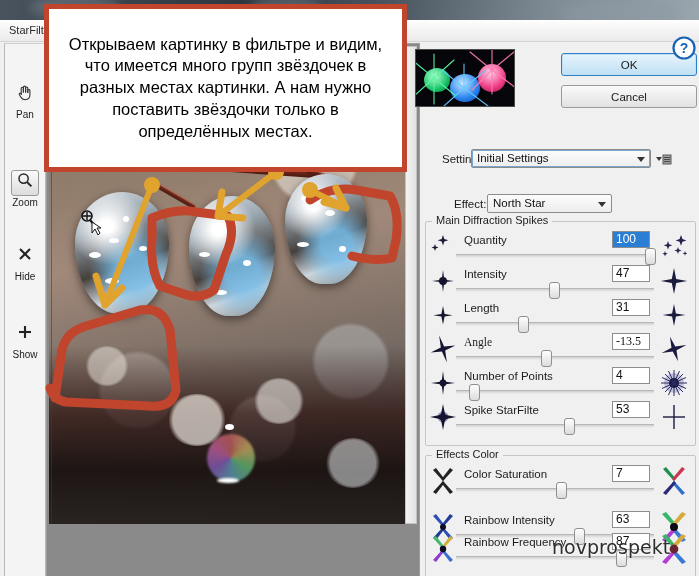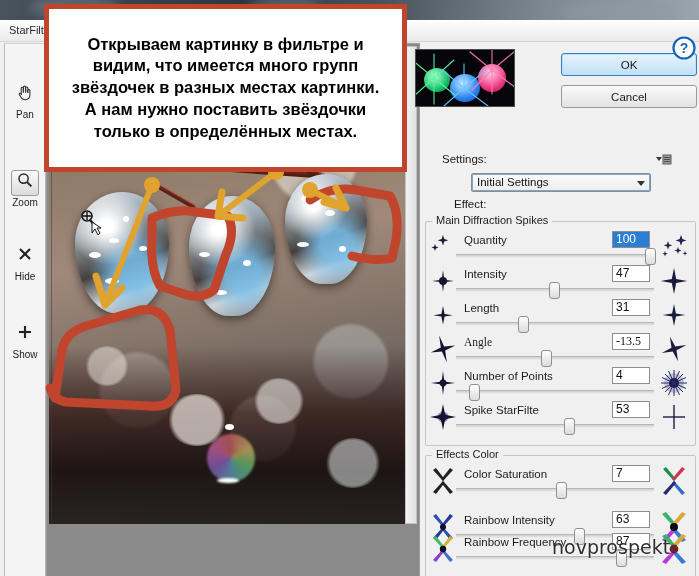--- a/index.html
+++ b/index.html
@@ -68,41 +68,41 @@
   .scroll-v{position:absolute;right:2px;top:2px;width:12px;height:478px;
      background:linear-gradient(90deg,#f2f2f2,#e2e2e2);border:1px solid #c2c2c2;box-sizing:border-box;}
 
   
   .anno{position:absolute;left:0;top:0;width:699px;height:576px;pointer-events:none;}
 
   
   .callout{position:absolute;left:44px;top:4px;width:363px;height:168px;
      background:#fff;border:5px solid #c0452c;box-sizing:border-box;
      display:flex;align-items:center;justify-content:center;}
-  .callout p{margin:9px;padding:0 10px;text-align:center;font-weight:bold;
+  .callout p{margin:9px;padding:0 10px;text-align:center;font-weight:normal;
      font-size:16.5px;line-height:1.32;color:#000;}
 
   
   .panel{position:absolute;left:420px;top:22px;width:279px;height:554px;background:#f0f0f0;}
   .logo{position:absolute;left:-5px;top:6px;width:100px;height:58px;background:#05050a;
      border:1px solid #4a4a4a;box-sizing:border-box;overflow:hidden;}
   .gem{position:absolute;border-radius:50%;filter:blur(.6px);}
   .starburst{position:absolute;}
   .btn{position:absolute;height:21px;width:134px;font-size:11.5px;color:#1a1a1a;
      border:1px solid #9a9a9a;border-radius:3px;cursor:pointer;
      background:linear-gradient(#fafafa,#e2e2e2);
      display:flex;align-items:center;justify-content:center;}
   .btn.primary{border:1px solid #2f7fc4;box-shadow:0 0 0 1px #bfe0f5 inset;
      background:linear-gradient(#e8f4fc,#bfe0f4);}
   .help{position:absolute;left:672px;top:36px;width:24px;height:24px;}
 
   .lbl{position:absolute;font-size:11.5px;color:#1c1c1c;}
   .combo{position:absolute;height:19px;border:1px solid #8c8c8c;border-radius:2px;
      background:linear-gradient(#fcfcfc,#ededed);box-sizing:border-box;cursor:pointer;}
-  .combo.focus{box-shadow:0 0 0 1px #7aa7d0 inset;margin-top:24px;}
+  .combo.focus{box-shadow:0 0 0 1px #7aa7d0 inset;}
   .combo .txt{position:absolute;left:5px;top:2px;font-size:11.5px;color:#111;}
   .combo .arw{position:absolute;right:5px;top:7px;width:0;height:0;
      border-left:4px solid transparent;border-right:4px solid transparent;border-top:5px solid #333;}
   .menu-ico{position:absolute;cursor:pointer;}
 
   
   .group{position:absolute;border:1px solid #c6c6c6;border-radius:2px;background:transparent;}
   .group > .gtitle{position:absolute;left:6px;top:-8px;background:#f0f0f0;padding:0 4px;
      font-size:11px;color:#1c1c1c;}
   .row{position:absolute;left:0;width:265px;height:34px;}
@@ -286,20 +286,24 @@
           <rect x="7" y="2" width="8" height="9" fill="#9d9d9d" stroke="#5a5a5a" stroke-width="1"></rect>
           <g stroke="#4a4a4a" stroke-width="1">
               <path d="M8 4.5h6"></path>
               <path d="M8 6.5h6"></path>
               <path d="M8 8.5h6"></path>
             </g>
         </svg>
       </div>
 
       <span class="lbl" style="left:34px;top:155px;">Effect:</span>
+      <div class="combo" style="left:67px;top:151px;width:125px;">
+        <span class="txt">North Star</span>
+        <span class="arw"></span>
+      </div>
 
       <div class="group" style="left:5px;top:178px;width:269px;height:223px;">
         <span class="gtitle">Main Diffraction Spikes</span>
 
         <div class="row" style="top:11px;">
           <span class="ico-l">
             <svg width="26" height="30" viewBox="0 0 26 30">
                 <g fill="#1b1b3a">
               <path d="M13 3 l1.3 4 4 1.3 -4 1.3 -1.3 4 -1.3 -4 -4 -1.3 4 -1.3z"></path>
               <path d="M5 12 l.9 2.6 2.6 .9 -2.6 .9 -.9 2.6 -.9 -2.6 -2.6 -.9 2.6 -.9z"></path>

